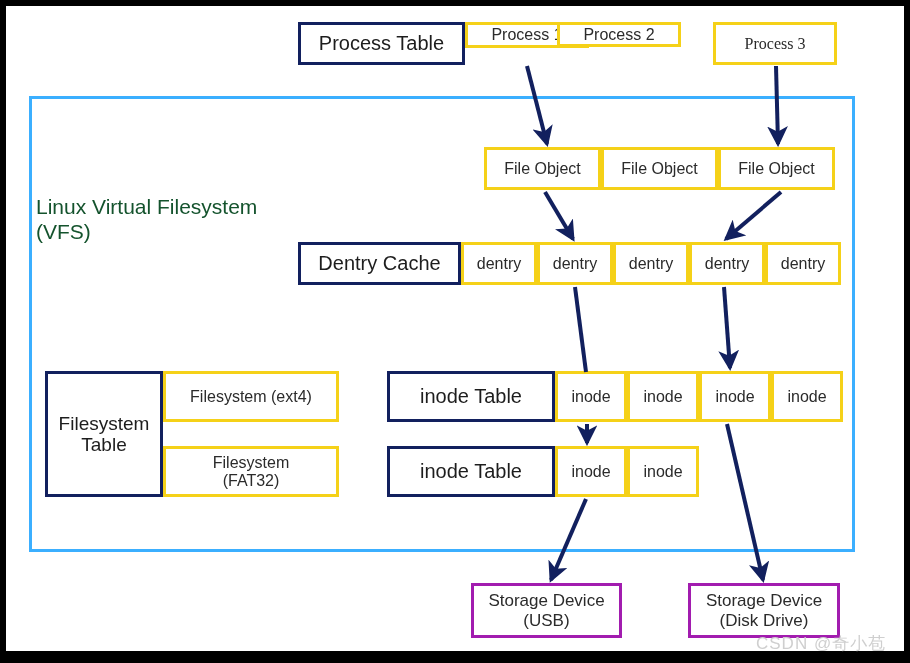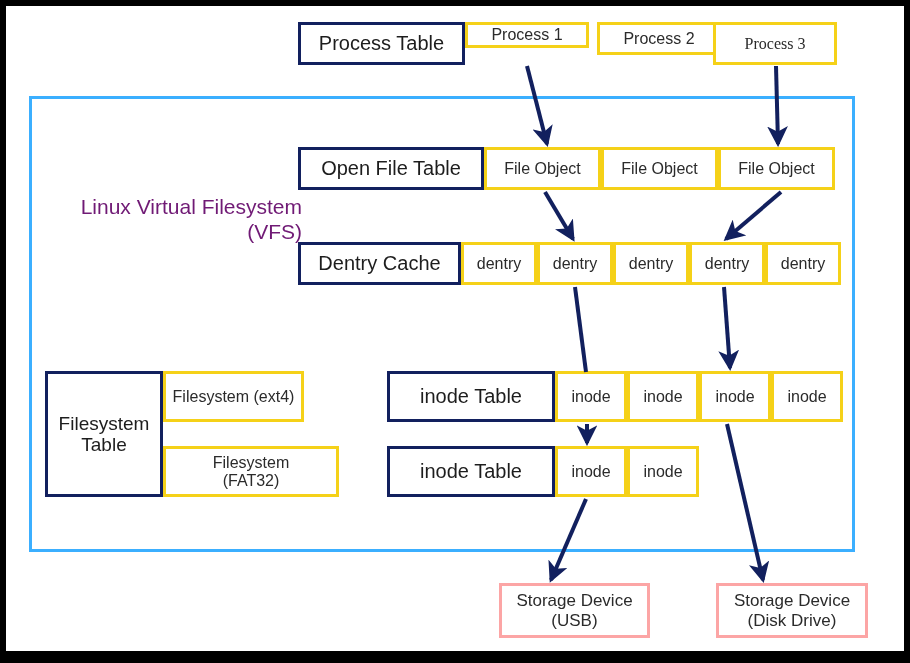--- a/index.html
+++ b/index.html
@@ -38,33 +38,32 @@
     white-space: pre-line;
   }
   .navy {
     border: 3px solid #12205e;
     color: #1d1d1d;
   }
   .yellow {
     border: 3px solid #f5d118;
   }
   .gray {
-    border: 3px solid #fca5a5;
-    margin-left: 28px;
+    border: 3px solid #a21caf;
   }
   .blue-container {
     position: absolute;
     box-sizing: border-box;
     border: 3px solid #3bafff;
     background: transparent;
   }
   .plain-label {
     position: absolute;
-    color: #701a75;
-    text-align: right;
+    color: #14532d;
+    text-align: left;
     white-space: pre-line;
     line-height: 1.2;
   }
   #svg-arrows {
     position: absolute;
     left: 0;
     top: 0;
     width: 898px;
     height: 645px;
     pointer-events: none;
@@ -84,41 +83,40 @@
   <div id="sheet">
 
     <div class="blue-container" style="left:23px; top:90px; width:826px; height:456px;"></div>
 
     <div class="plain-label" style="left:30px; top:188px; width:266px; font-size:21px;">Linux Virtual Filesystem
 (VFS)</div>
 
     <div class="box navy" style="left:292px; top:16px; width:167px; height:43px; font-size:20px;">Process Table</div>
 
     <div class="box yellow" style="left:459px; top:16px; width:124px; height:26px; font-size:16px;">Process 1</div>
-    <div class="box yellow" style="left:591px; top:16px; width:124px; height:33px; font-size:16px;">Process 2</div>
+    <div class="box yellow" style="left:551px; top:16px; width:124px; height:25px; font-size:16px;">Process 2</div>
     <div class="box yellow" style="left:707px; top:16px; width:124px; height:43px; font-size:16px;font-family:Liberation Serif, serif;">Process 3</div>
 
-    <div class="box navy" style="left:292px; top:141px; width:186px; height:43px; font-size:20px;">Open File Table</div>
 
     <div class="box yellow" style="left:478px; top:141px; width:117px; height:43px; font-size:16px;">File Object</div>
     <div class="box yellow" style="left:595px; top:141px; width:117px; height:43px; font-size:16px;">File Object</div>
     <div class="box yellow" style="left:712px; top:141px; width:117px; height:43px; font-size:16px;">File Object</div>
 
     <div class="box navy" style="left:292px; top:236px; width:163px; height:43px; font-size:20px;">Dentry Cache</div>
 
     <div class="box yellow" style="left:455px; top:236px; width:76px; height:43px; font-size:16px;">dentry</div>
     <div class="box yellow" style="left:531px; top:236px; width:76px; height:43px; font-size:16px;">dentry</div>
     <div class="box yellow" style="left:607px; top:236px; width:76px; height:43px; font-size:16px;">dentry</div>
     <div class="box yellow" style="left:683px; top:236px; width:76px; height:43px; font-size:16px;">dentry</div>
     <div class="box yellow" style="left:759px; top:236px; width:76px; height:43px; font-size:16px;">dentry</div>
 
     <div class="box navy" style="left:39px; top:365px; width:118px; height:126px; font-size:19px;">Filesystem
 Table</div>
 
-    <div class="box yellow" style="left:157px; top:365px; width:141px; height:51px; font-size:16px;">Filesystem (ext4)</div>
+    <div class="box yellow" style="left:157px; top:365px; width:176px; height:51px; font-size:16px;">Filesystem (ext4)</div>
     <div class="box yellow" style="left:157px; top:440px; width:176px; height:51px; font-size:16px;">Filesystem
 (FAT32)</div>
 
     <div class="box navy" style="left:381px; top:365px; width:168px; height:51px; font-size:20px;">inode Table</div>
 
     <div class="box yellow" style="left:549px; top:365px; width:72px; height:51px; font-size:16px;">inode</div>
     <div class="box yellow" style="left:621px; top:365px; width:72px; height:51px; font-size:16px;">inode</div>
     <div class="box yellow" style="left:693px; top:365px; width:72px; height:51px; font-size:16px;">inode</div>
     <div class="box yellow" style="left:765px; top:365px; width:72px; height:51px; font-size:16px;">inode</div>
 
@@ -151,15 +149,16 @@
 
       <line x1="718" y1="281" x2="724" y2="362" stroke="#12205e" stroke-width="4" marker-end="url(#ah)"></line>
 
       <line x1="581" y1="418" x2="581" y2="437" stroke="#12205e" stroke-width="4" marker-end="url(#ah)"></line>
 
       <line x1="580" y1="493" x2="545" y2="574" stroke="#12205e" stroke-width="4" marker-end="url(#ah)"></line>
 
       <line x1="721" y1="418" x2="757" y2="574" stroke="#12205e" stroke-width="4" marker-end="url(#ah)"></line>
     </svg>
 
+    <div class="watermark" style="left:750px; top:626px;">CSDN @奇小苞</div>
 
   </div>
 </div>
 
 </body></html>

